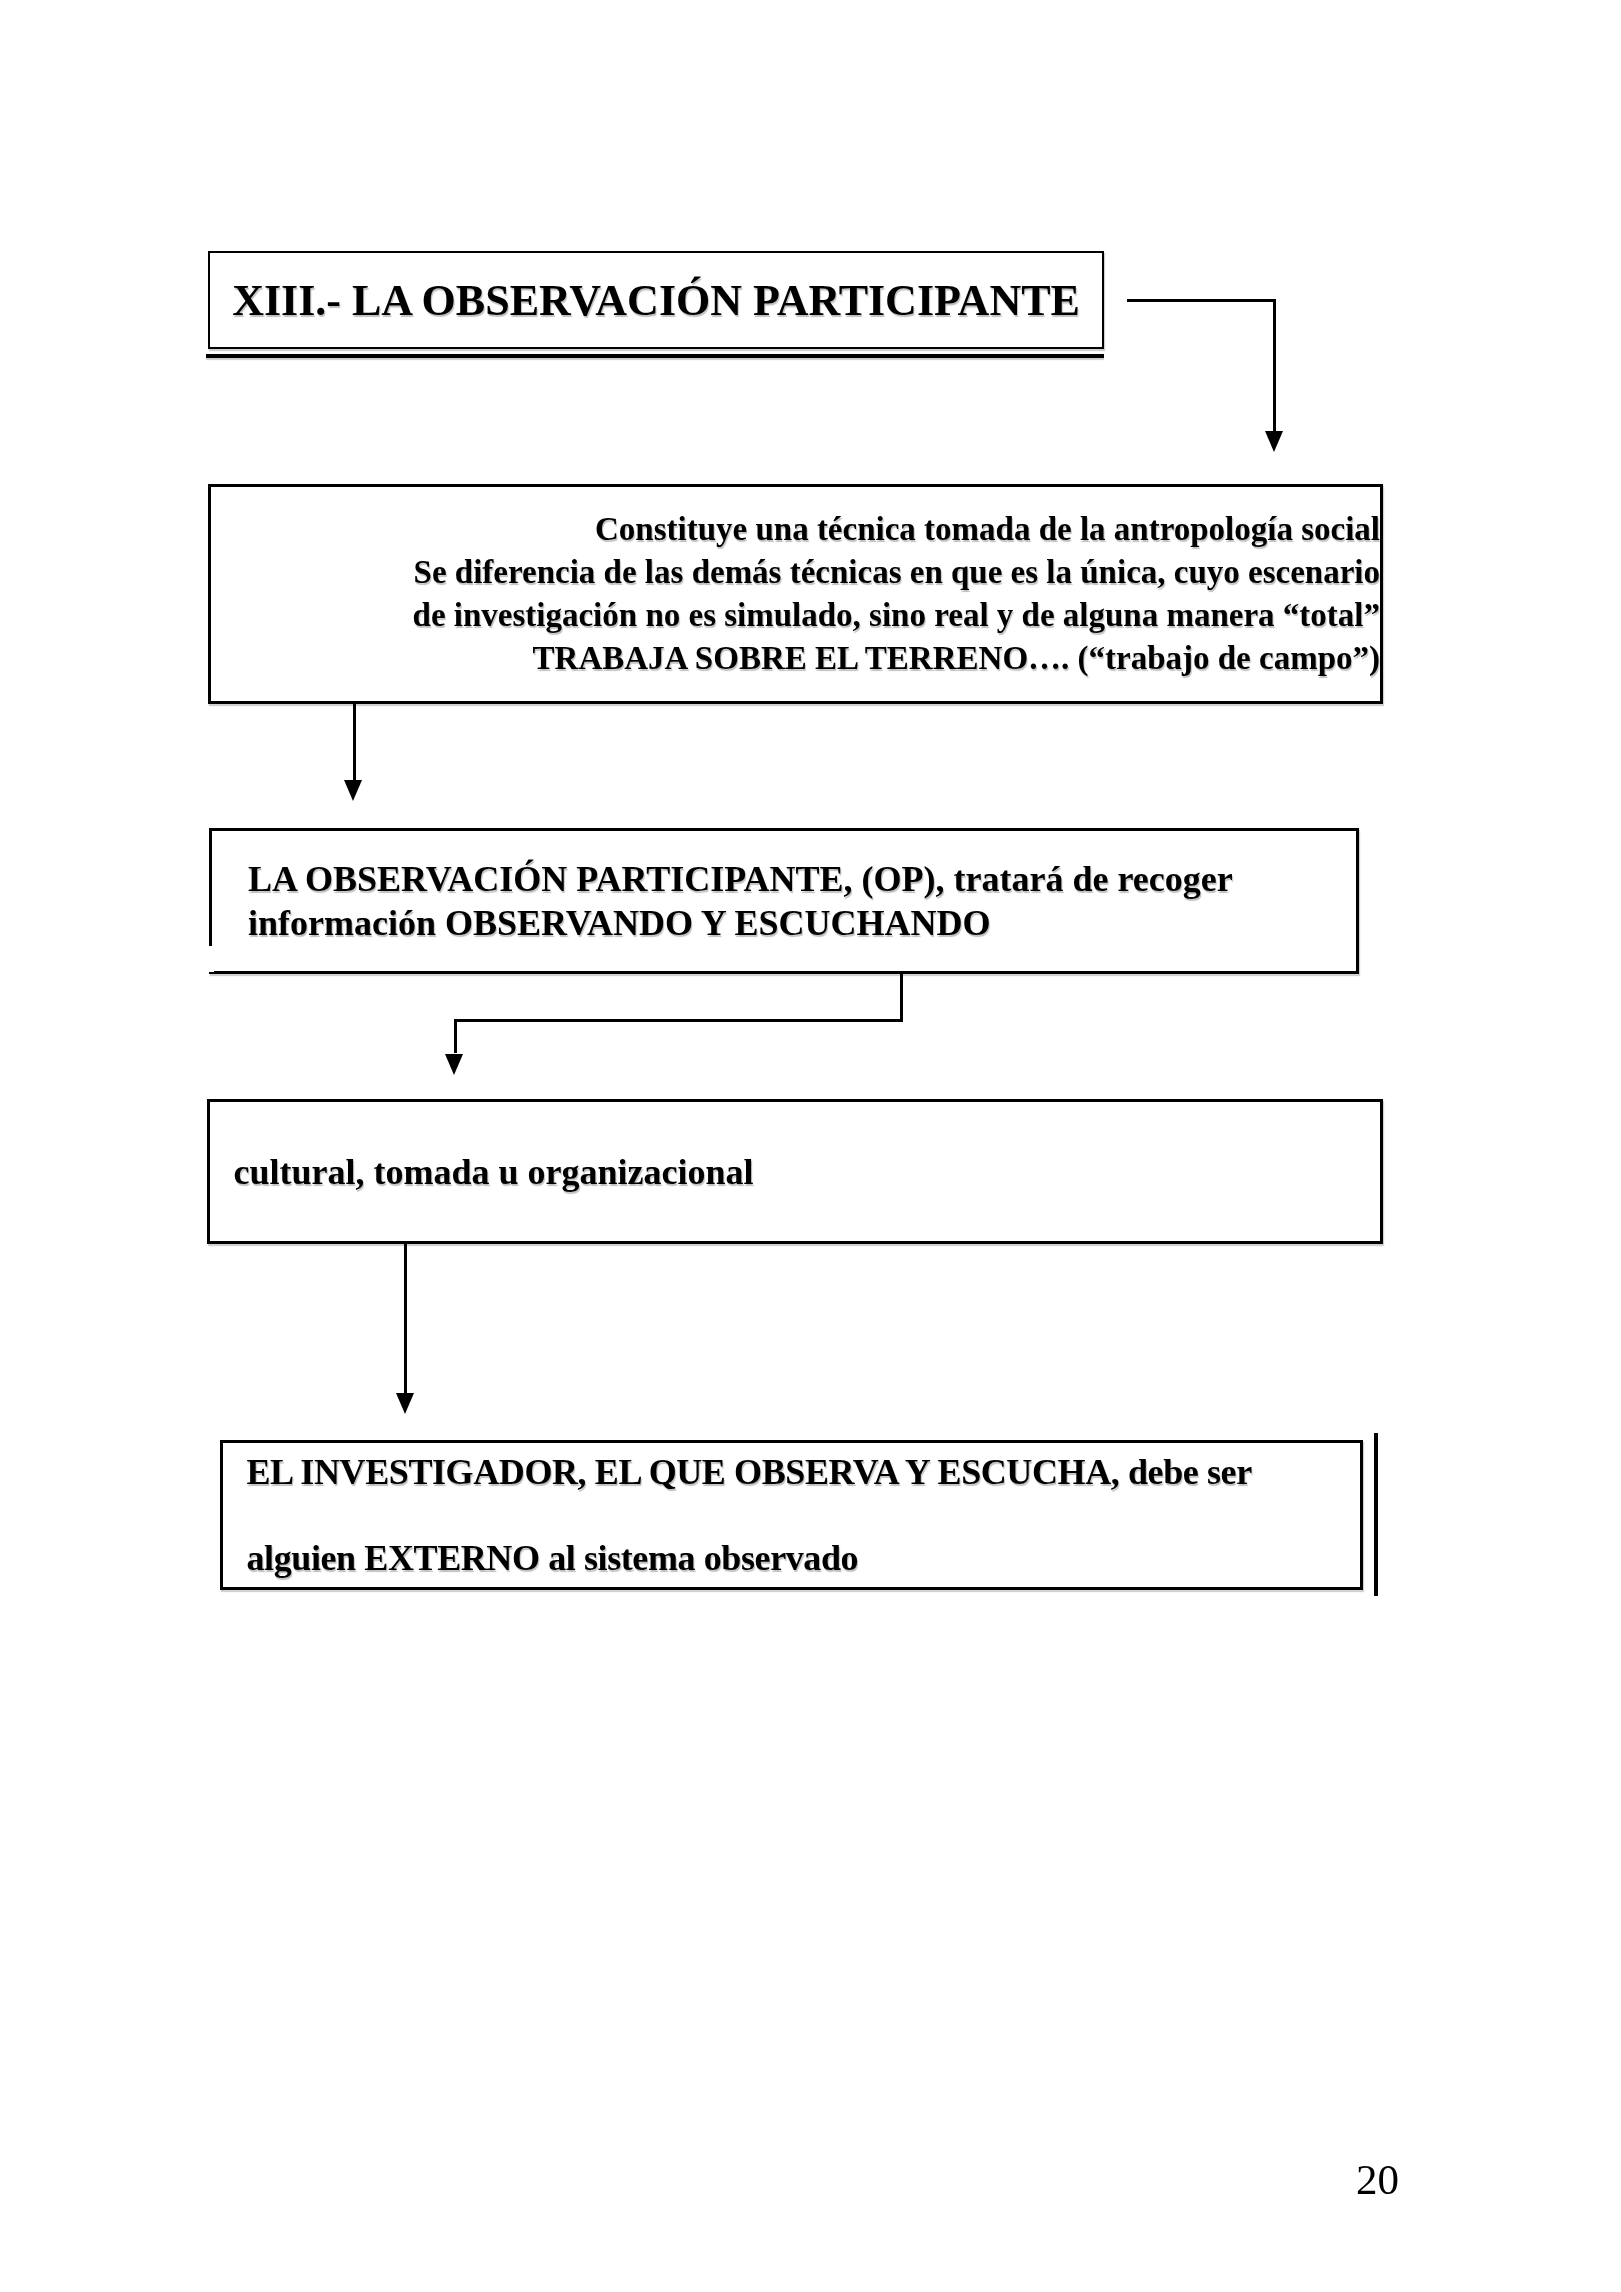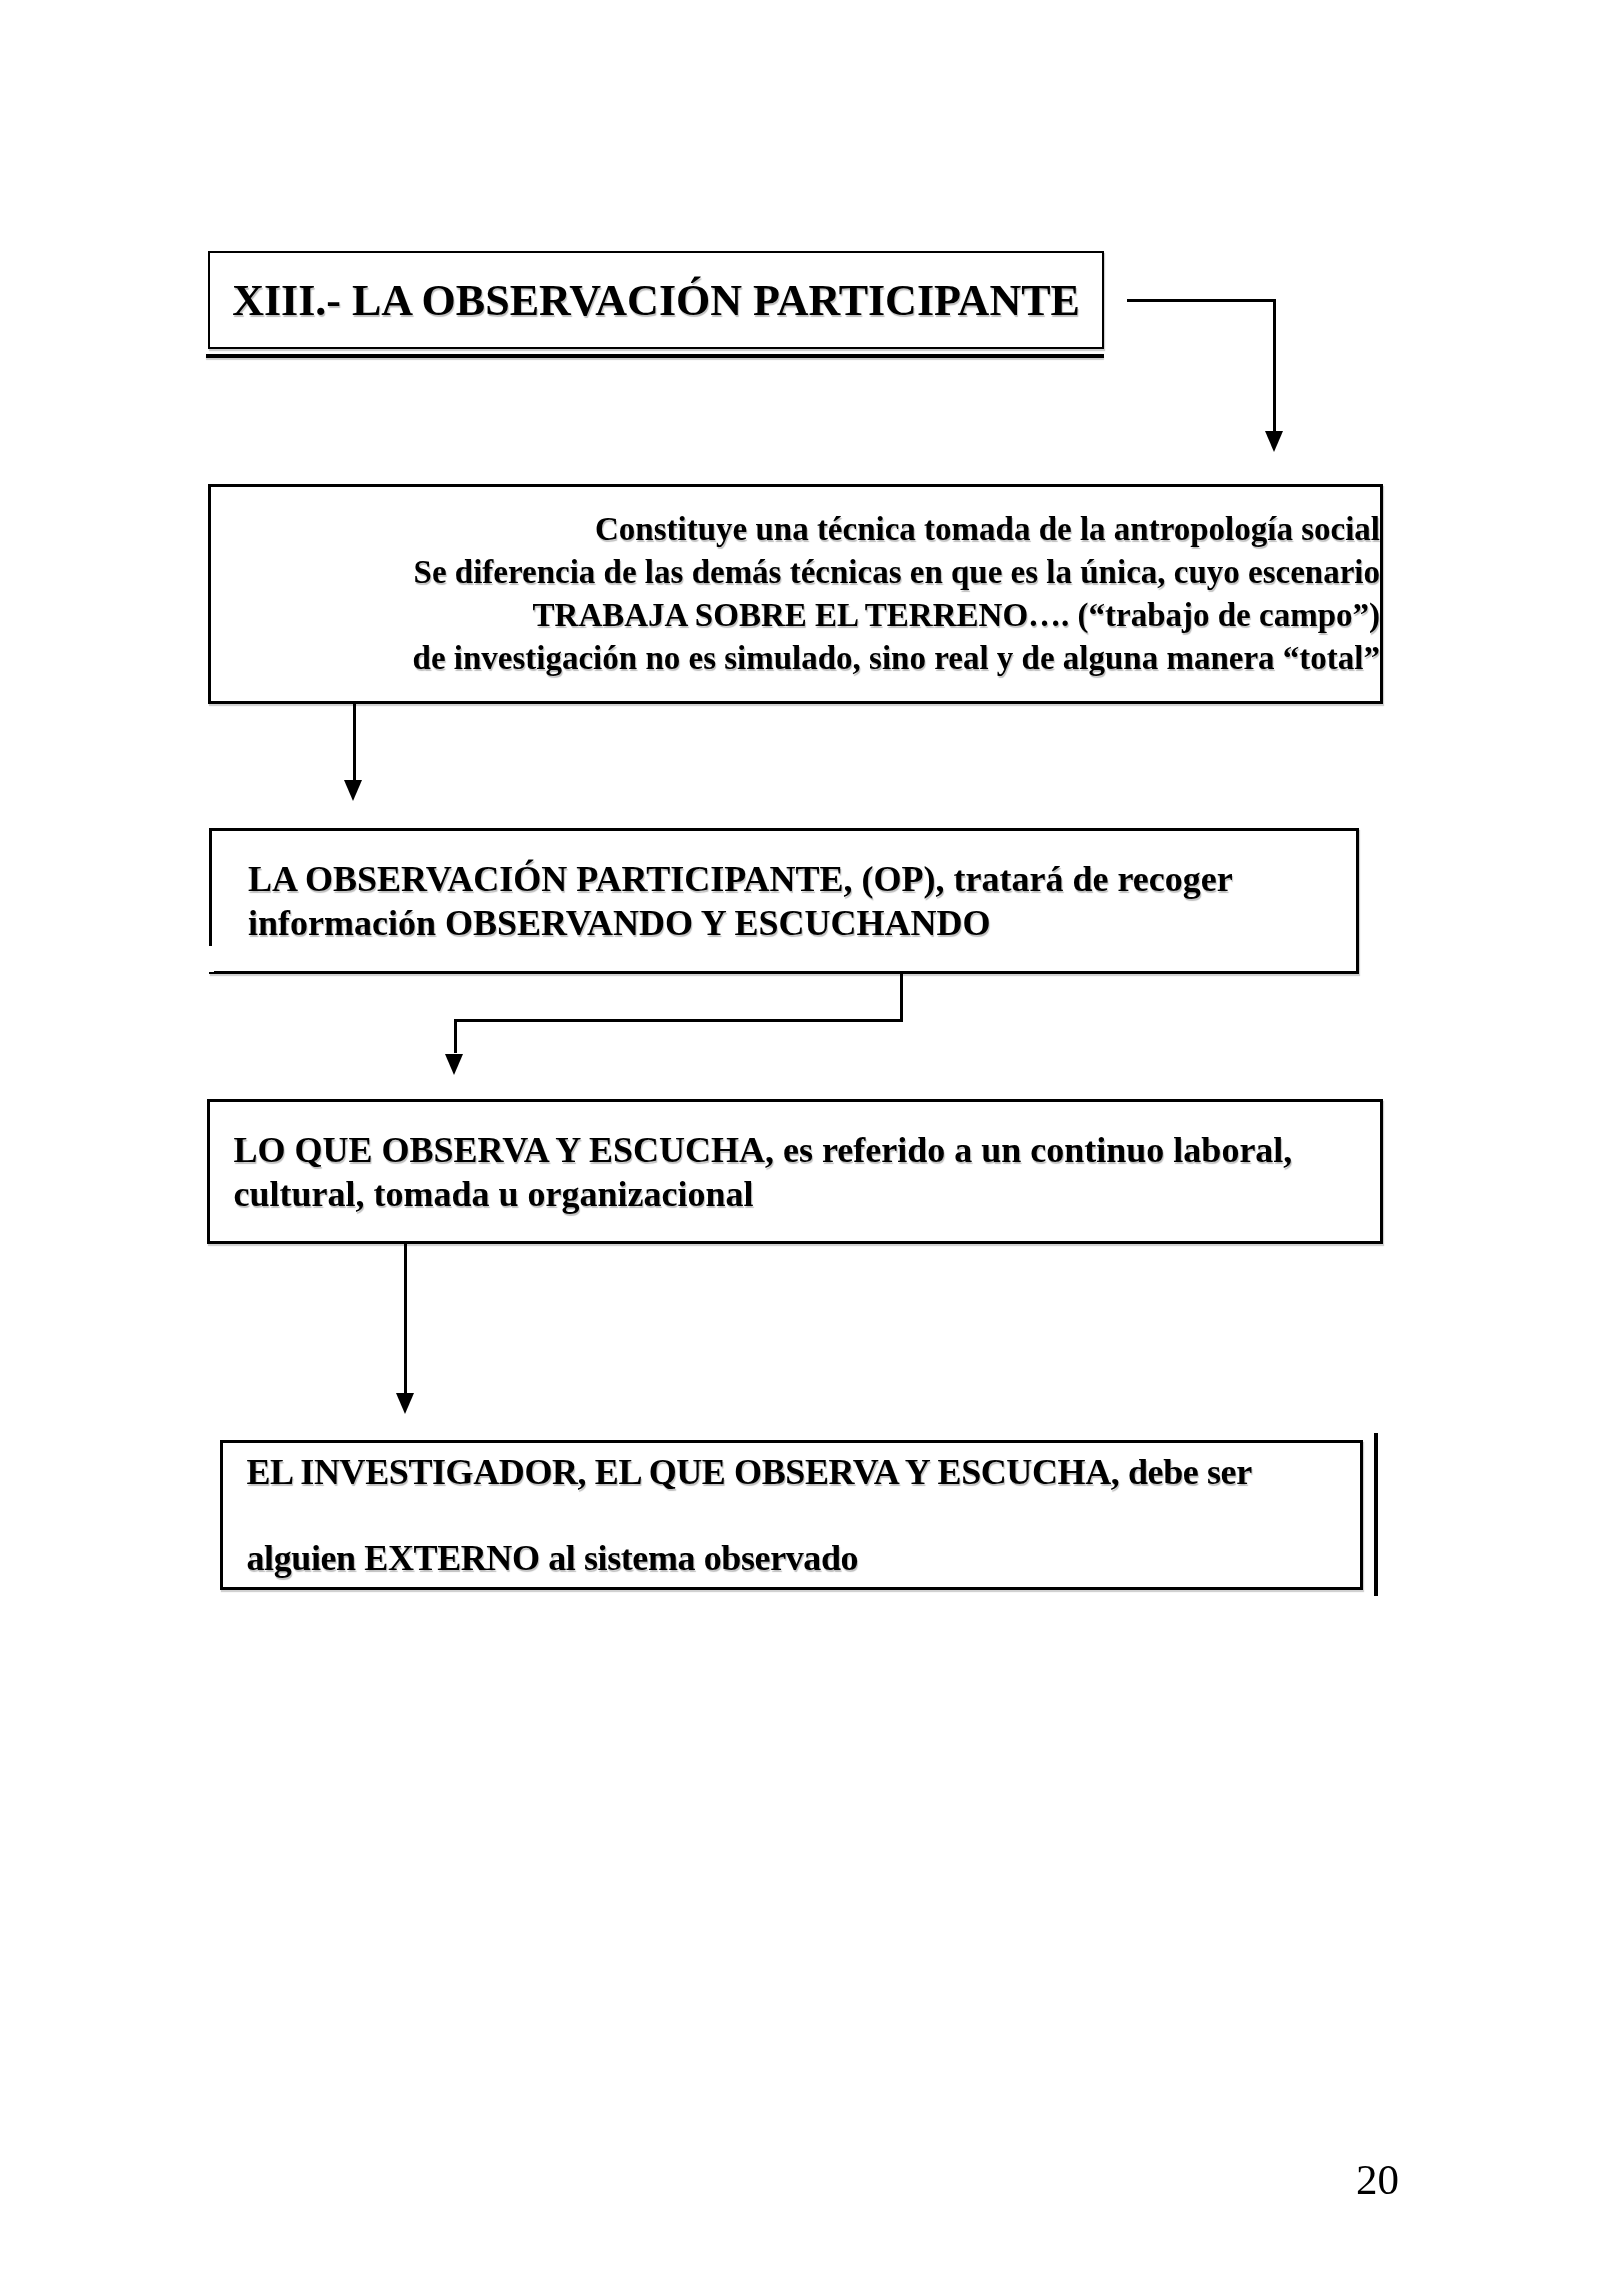--- a/index.html
+++ b/index.html
@@ -125,40 +125,39 @@
   </div>
   <div class="title-underline"></div>
 
   <div class="cline a1-h"></div>
   <div class="cline a1-v"></div>
   <div class="ahead a1-head"></div>
 
   <div class="fbox box-intro">
     <div class="line">Constituye una técnica tomada de la antropología social</div>
     <div class="line">Se diferencia de las demás técnicas en que es la única, cuyo escenario</div>
+    <div class="line">de investigación no es simulado, sino real y de alguna manera “total”</div>
     <div class="line">TRABAJA SOBRE EL TERRENO…. (“trabajo de campo”)</div>
-    <div class="line">de investigación no es simulado, sino real y de alguna manera “total”</div>
   </div>
 
   <div class="cline a2-v"></div>
   <div class="ahead a2-head"></div>
 
   <div class="fbox box-op">
     <div class="line">LA OBSERVACIÓN PARTICIPANTE, (OP), tratará de recoger</div>
     <div class="line">información OBSERVANDO Y ESCUCHANDO</div>
   </div>
   <div class="left-border-gap"></div>
 
   <div class="cline a3-v1"></div>
   <div class="cline a3-h"></div>
   <div class="cline a3-v2"></div>
   <div class="ahead a3-head"></div>
 
   <div class="fbox box-context">
-    <div class="line">LO QUE OBSERVA Y ESCUCHA, es referido a un continuo laboral,</div>
     <div class="line">cultural, tomada u organizacional</div>
   </div>
 
   <div class="cline a4-v"></div>
   <div class="ahead a4-head"></div>
 
   <div class="fbox box-researcher">
     <div class="line">EL INVESTIGADOR, EL QUE OBSERVA Y ESCUCHA, debe ser</div>
     <div class="line">alguien EXTERNO al sistema observado</div>
   </div>

